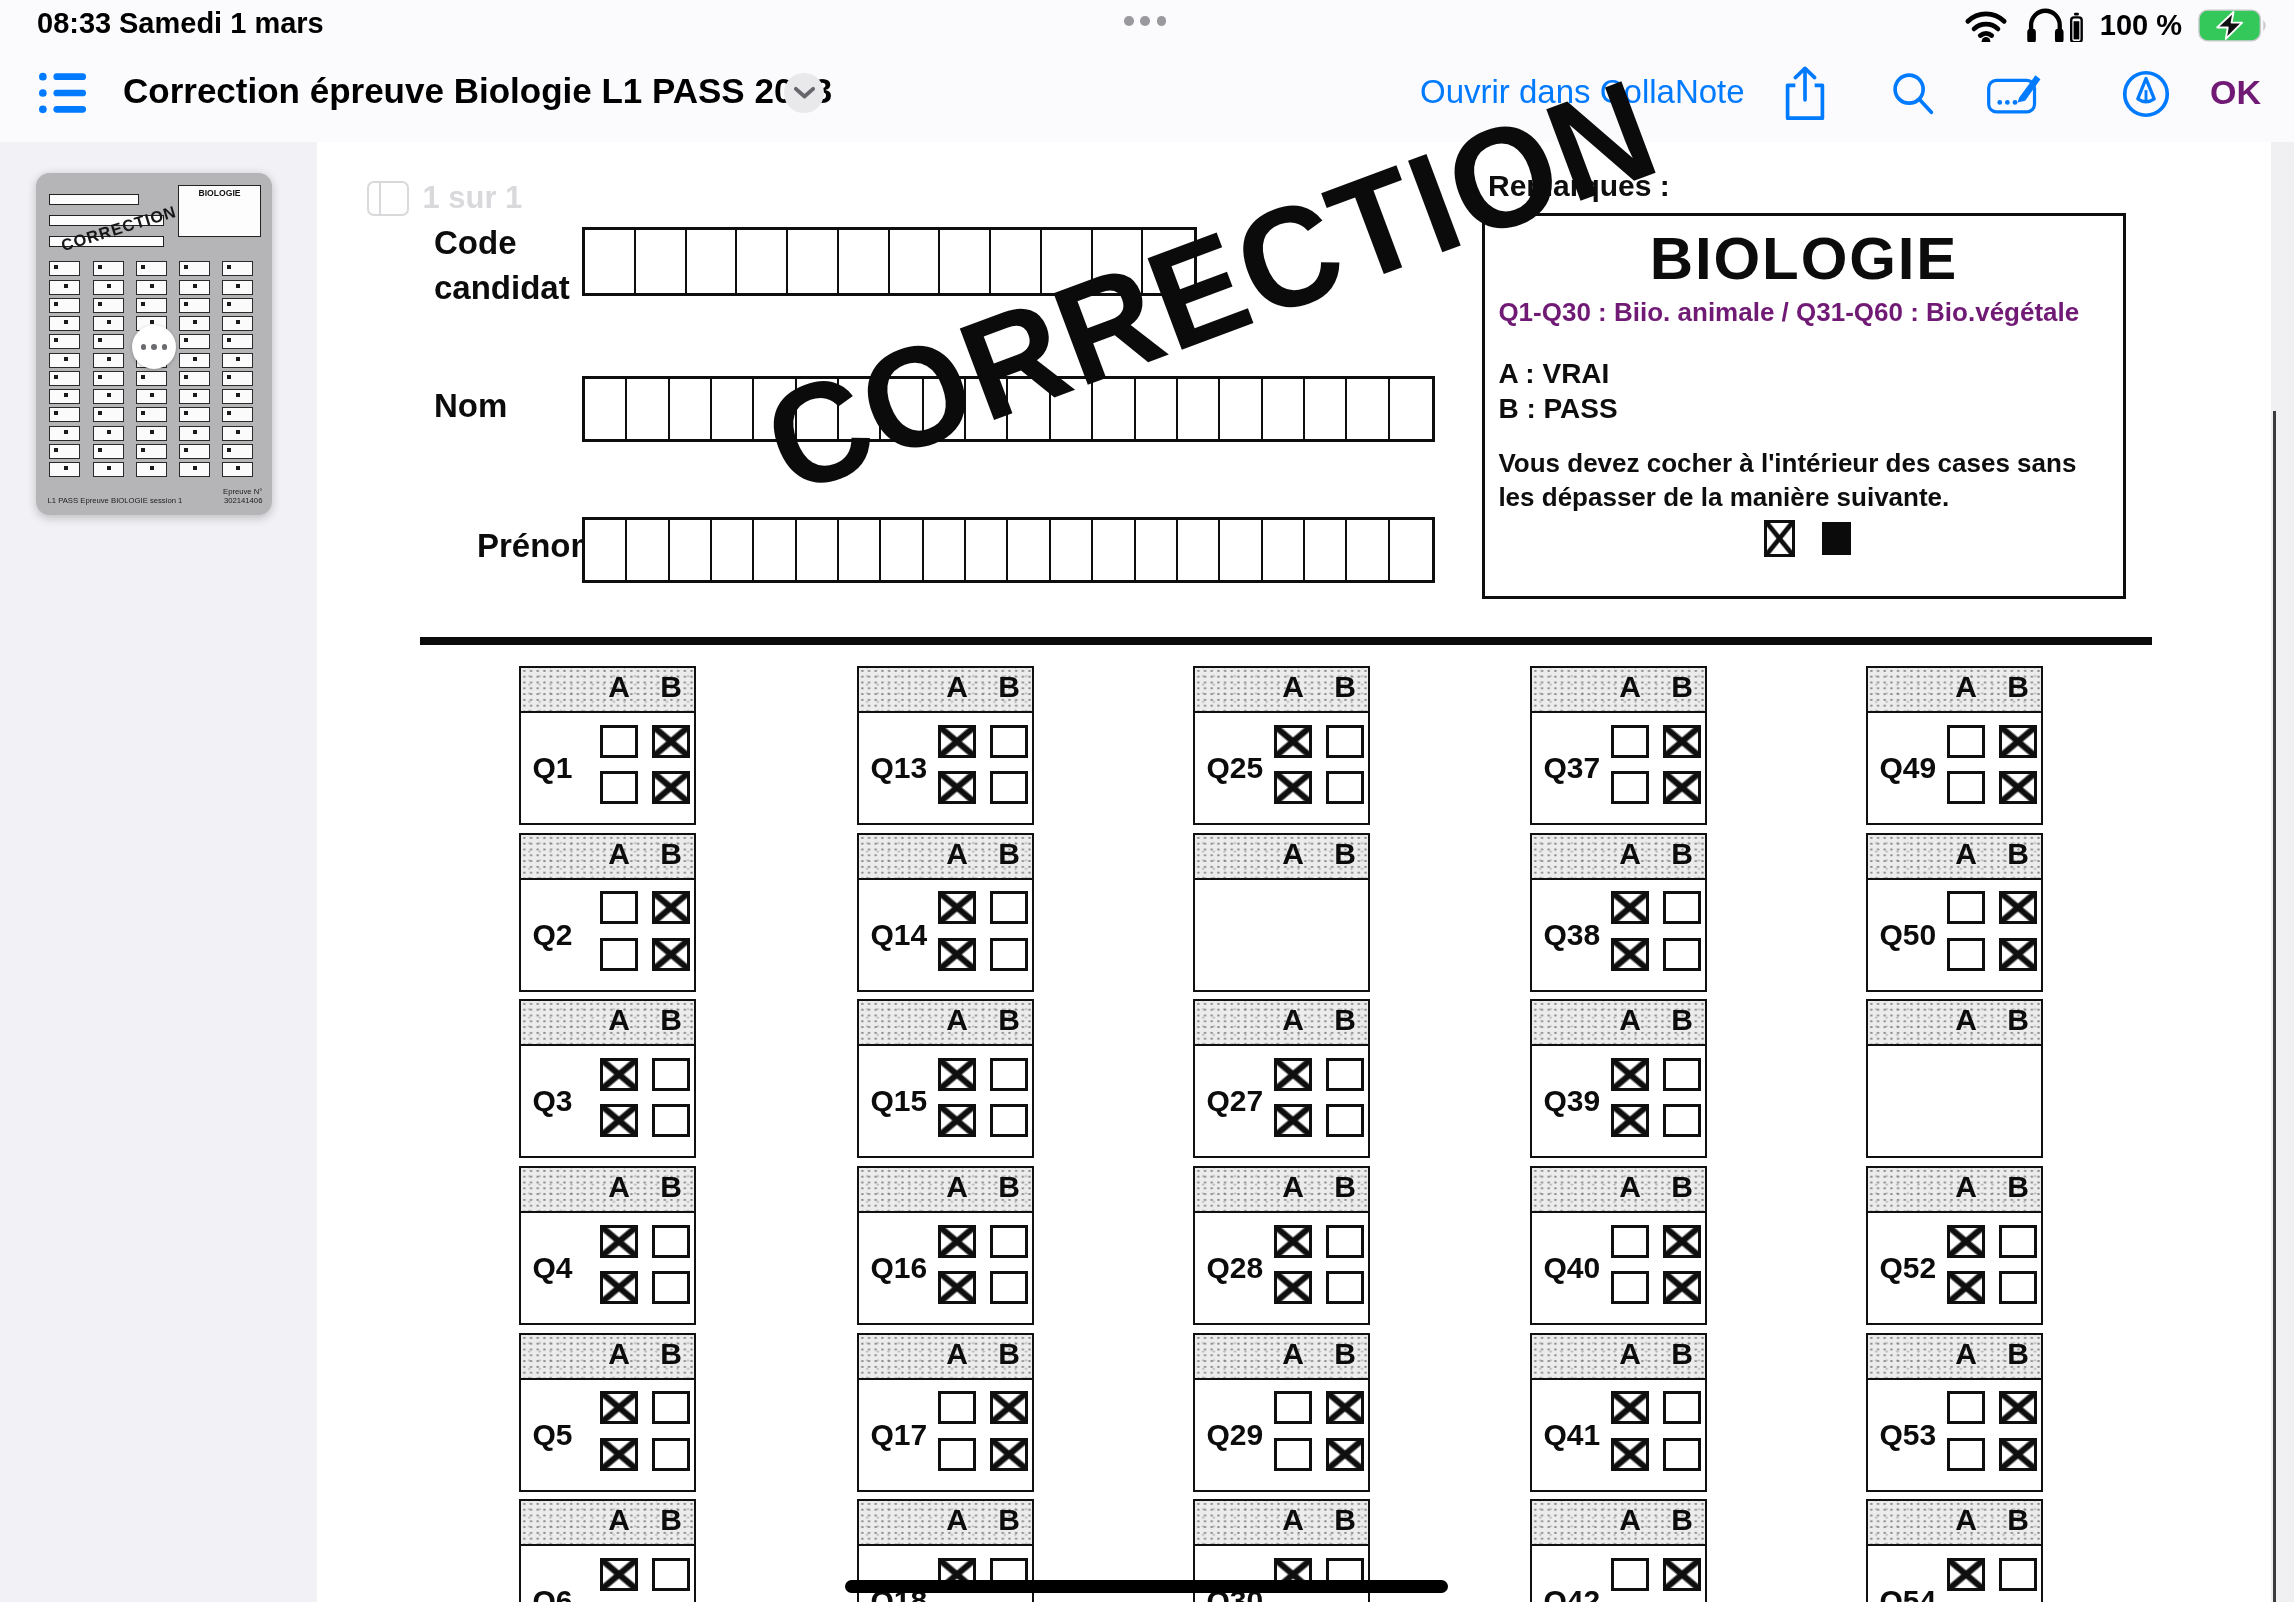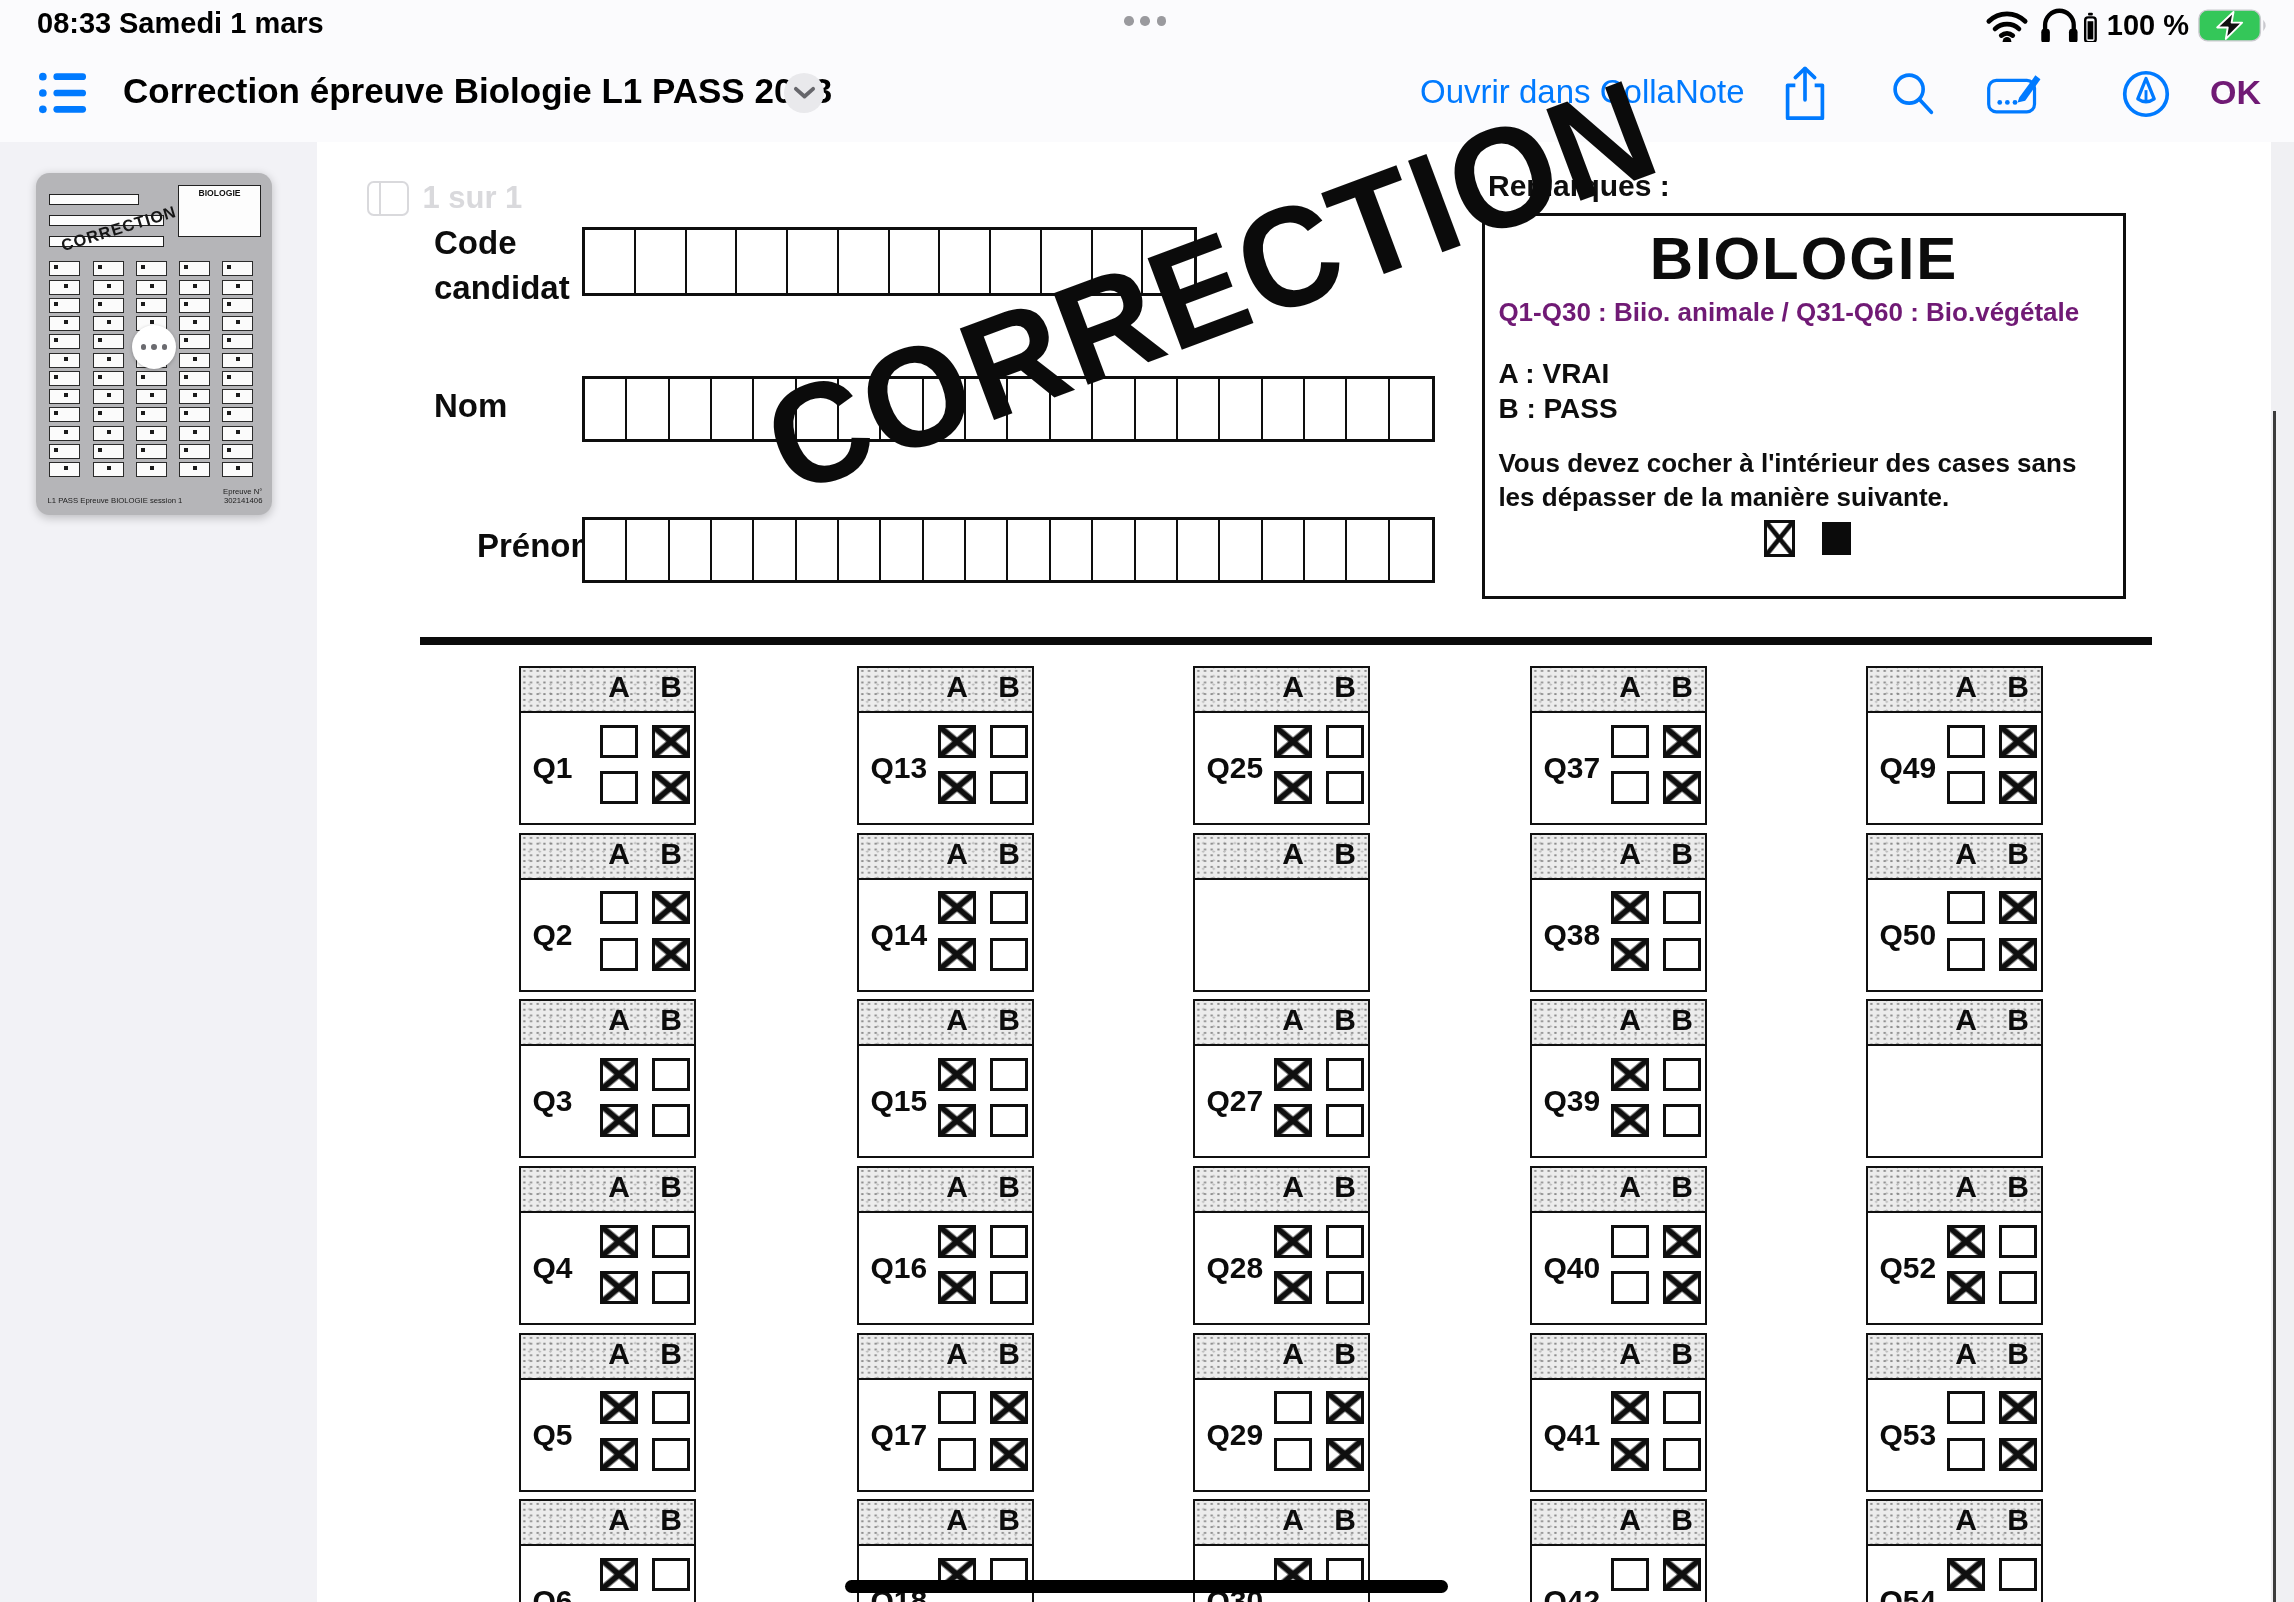--- a/index.html
+++ b/index.html
@@ -10,21 +10,21 @@
   }
   .abs{position:absolute;}
 
   
   #statusbar{left:0;top:0;width:2294px;height:42px;background:#fbfbfd;}
   .st-text{font-size:29px;font-weight:700;color:#000;top:6.7px;}
   #st-time{left:37px;}
   #st-date{left:119px;font-weight:600;}
   #st-dots{top:16.3px;left:1124px;display:flex;gap:6.7px;}
   #st-dots i{width:9.6px;height:9.6px;border-radius:50%;background:#9a9a9e;}
-  #st-right{top:4.8px;right:25px;display:flex;align-items:center;gap:9px;}
+  #st-right{top:4.8px;right:25px;display:flex;align-items:center;gap:16px;}
   #st-batt-label{font-size:29px;font-weight:600;color:#000;}
 
   
   #toolbar{left:0;top:42px;width:2294px;height:100px;background:#fbfbfd;border-bottom:1.9px solid #d9d9de;}
   #tb-list{left:38px;top:27px;width:50px;height:48px;cursor:pointer;}
   #tb-title{left:123px;top:29px;font-size:35px;font-weight:700;color:#000;white-space:nowrap;}
   #tb-chevron{left:784px;top:31px;width:40px;height:40px;border-radius:50%;background:#e9e9ec;display:flex;align-items:center;justify-content:center;cursor:pointer;}
   #tb-open{left:1420px;top:31px;font-size:33px;color:#007AFF;white-space:nowrap;cursor:pointer;}
   .tb-icon{top:23px;width:56px;height:58px;cursor:pointer;}
   #tb-share{left:1777px;}

